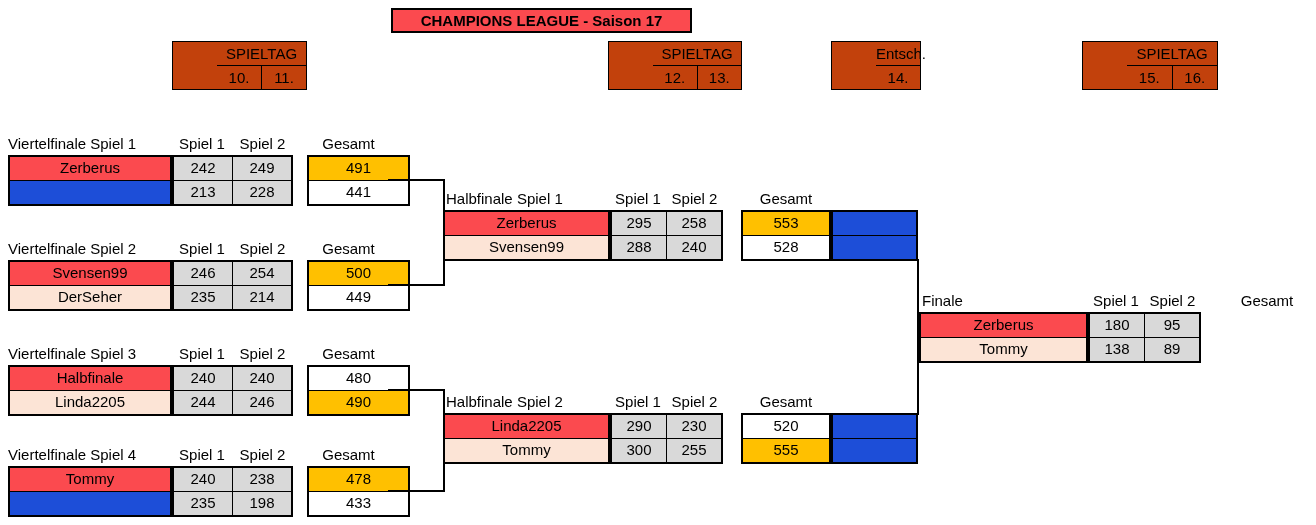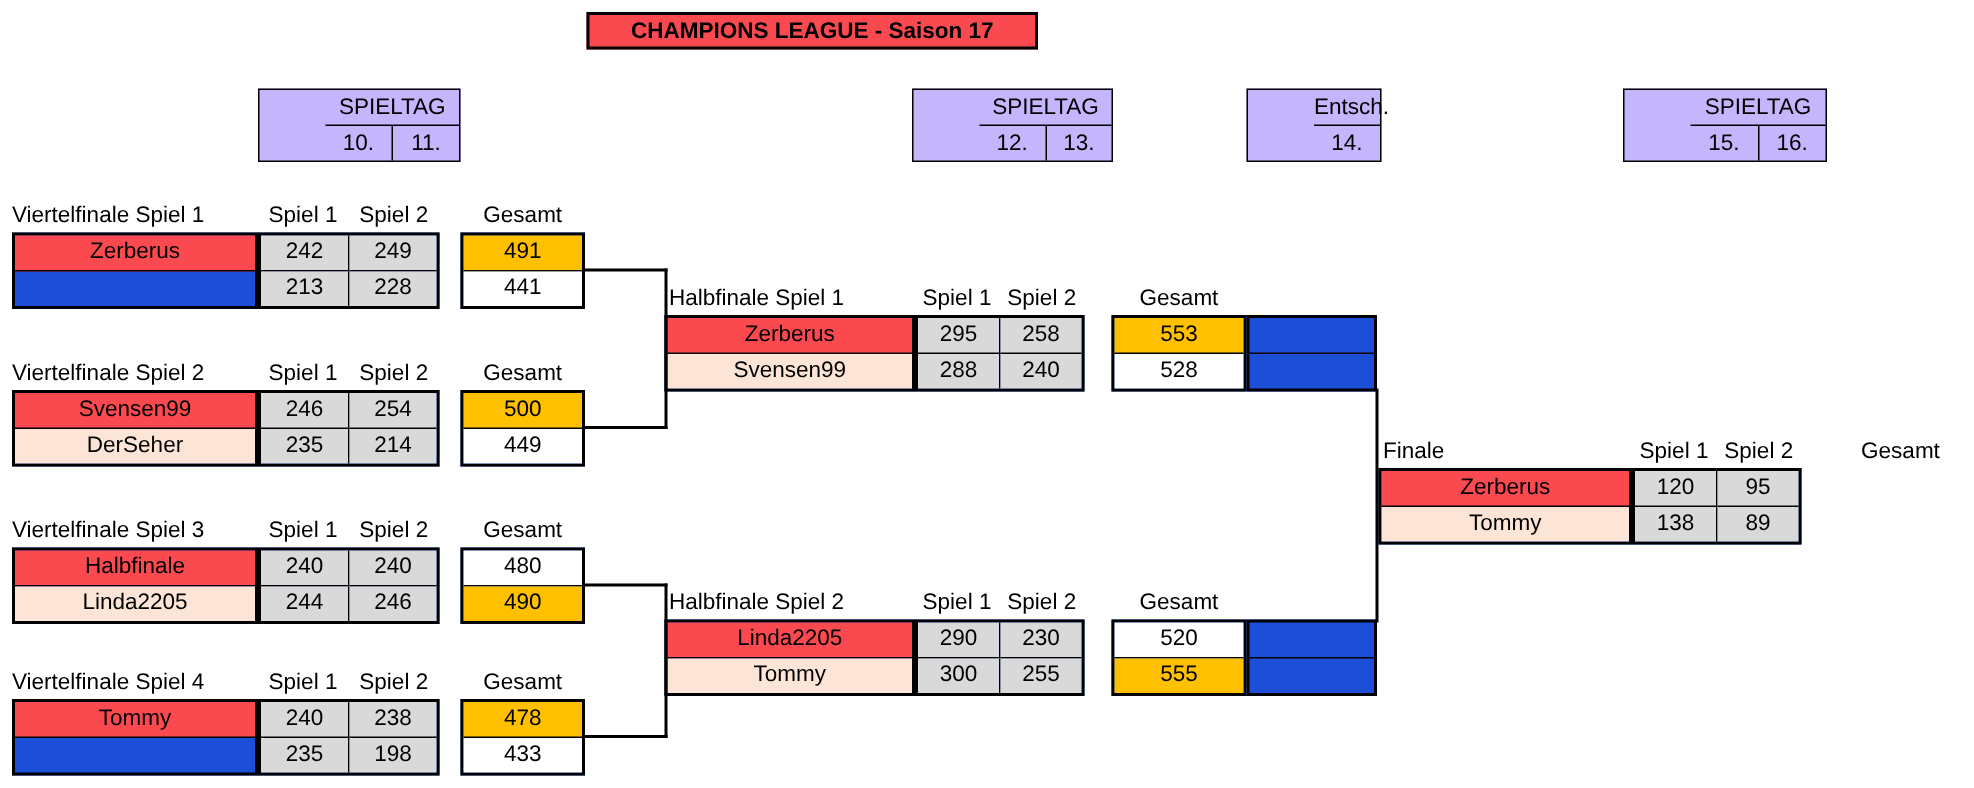--- a/index.html
+++ b/index.html
@@ -6,21 +6,21 @@
   .canvas{
     position:relative;width:1316px;height:525px;background:#ffffff;overflow:hidden;
     font-family:"Liberation Sans",sans-serif;font-size:15px;color:#000;
   }
   .banner{
     position:absolute;left:391px;top:8px;width:301px;height:25px;box-sizing:border-box;
     border:2px solid var(--line,#000);background:var(--red,#FB4A4F);
     font-weight:bold;text-align:center;line-height:21px;
   }
   
-  .mdt{position:absolute;top:59px;box-sizing:border-box;border:1px solid var(--line,#000);background:#c4b5fd;padding-left:44px;}
+  .mdt{position:absolute;top:41px;box-sizing:border-box;border:1px solid var(--line,#000);background:#c2410c;padding-left:44px;}
   .mdt-head{height:23px;line-height:23px;text-align:center;border-bottom:1px solid var(--line,#000);}
   .mdt-days{display:flex;height:23px;}
   .mdt-day{flex:1;text-align:center;line-height:23px;border-right:1px solid var(--line,#000);}
   .mdt-day:last-child{border-right:none;}
   #mdt1{left:172px;width:135px}
   #mdt2{left:608px;width:134px}
   #mdt3{left:831px;width:90px}
   #mdt4{left:1082px;width:136px}
 
   
@@ -36,21 +36,21 @@
   .sc{box-sizing:border-box;text-align:center;line-height:22px;background:var(--grey,#D9D9D9);}
   .sc.c0{border-right:1px solid var(--line,#000);}
   .sc.r0{border-bottom:1px solid var(--line,#000);}
   .total-cell{background:#fff;}
   .total-cell.gold{background:var(--gold,#FFC000);}
 
   
   .qf{left:8px;width:382px;}
   .qf .b-names{left:0;width:164px}
   .qf .b-scores{left:164px;width:121px;grid-template-columns:59px 58px;grid-template-rows:24px 23px;}
-  .qf .b-total{left:299px;width:83px}
+  .qf .b-total{left:299px;width:103px}
   .qf .mh-title{left:0;}
   .qf .mh-s1{left:164px;width:60px}
   .qf .mh-s2{left:224px;width:61px}
   .qf .mh-total{left:299px;width:83px}
   #qf1{top:134px} #qf2{top:239px} #qf3{top:344px} #qf4{top:445px}
 
   
   .hf{left:443px;width:475px;}
   .hf .b-names{left:0;width:167px}
   .hf .b-scores{left:167px;width:113px;grid-template-columns:55px 54px;grid-template-rows:24px 23px;}
@@ -252,21 +252,21 @@
   <div class="match fin" id="finale">
     <span class="mh mh-title">Finale</span>
     <span class="mh mh-s1">Spiel 1</span>
     <span class="mh mh-s2">Spiel 2</span>
     <span class="mh mh-total">Gesamt</span>
     <div class="blk b-names">
       <div class="cell name0">Zerberus</div>
       <div class="cell name1 last">Tommy</div>
     </div>
     <div class="blk b-scores">
-      <div class="sc r0 c0">120</div>
+      <div class="sc r0 c0">180</div>
       <div class="sc r0">95</div>
       <div class="sc c0">138</div>
       <div class="sc">89</div>
     </div>
   </div>
 
   <div class="line" id="c1-top"></div>
   <div class="line" id="c1-vert"></div>
   <div class="line" id="c1-bot"></div>
   <div class="line" id="c2-top"></div>

